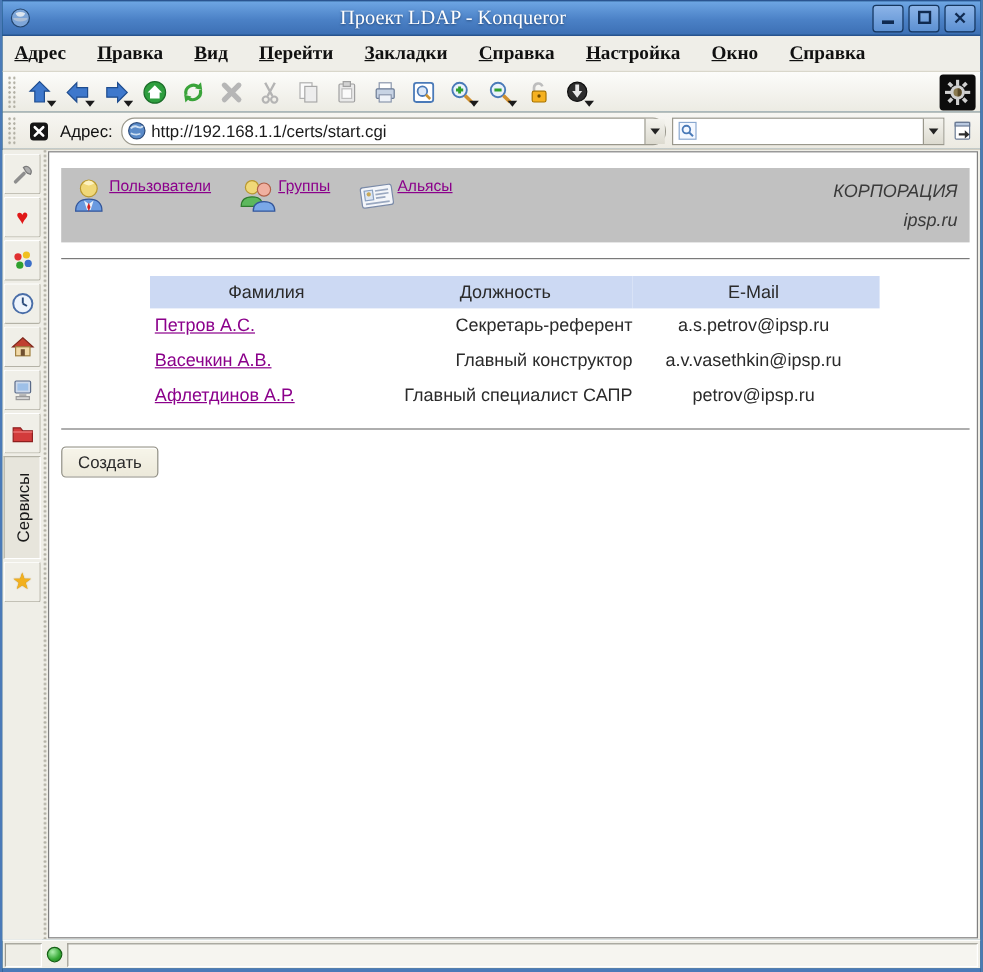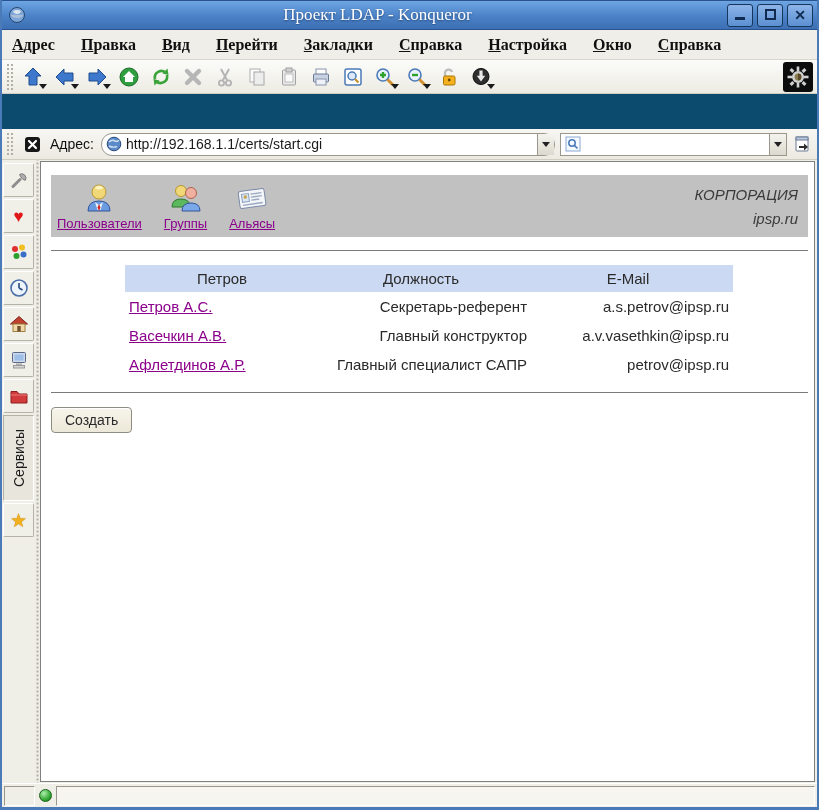--- a/index.html
+++ b/index.html
@@ -37,21 +37,21 @@
   .tb-icon{ width:30px; height:28px; display:flex; align-items:center; justify-content:center;
             position:relative; margin:0 1px; border-radius:3px; }
   .tb-icon.dd::after{ content:""; position:absolute; right:1px; bottom:2px;
             border-left:4px solid transparent; border-right:4px solid transparent; border-top:5px solid #1a1a1a; }
   .tb-spacer{ flex:1; }
   .kde-box{ width:30px; height:30px; background:#0c0c0c; border-radius:3px;
             display:flex; align-items:center; justify-content:center; }
 
   
   .addressbar{ height:31px; flex:0 0 31px; display:flex; align-items:center;
-               background:linear-gradient(180deg,#f7f6f2,#eceae1); border-bottom:1px solid #cfcdc2; padding:0 4px; gap:5px;margin-top:35px;}
+               background:linear-gradient(180deg,#f7f6f2,#eceae1); border-bottom:1px solid #cfcdc2; padding:0 4px; gap:5px;}
   .addr-label{ font-size:14px; color:#101010; white-space:nowrap; margin:0 2px;}
   .combo{ display:flex; align-items:center; background:#ffffff; border:1px solid #9a988c; height:23px; }
   .combo-url{ flex:1 1 470px;border-radius:11px; }
   .combo-search{ flex:0 0 178px; }
   .combo input{ border:none; outline:none; flex:1; font-family:"Liberation Sans",sans-serif;
                 font-size:14px; color:#1a1a1a; background:transparent; padding:0 3px; min-width:0;}
   .combo .cicon{ width:18px; height:18px; margin-left:3px; flex:0 0 18px; display:flex; align-items:center; justify-content:center;}
   .combo-arrow{ width:17px; align-self:stretch; background:linear-gradient(180deg,#f4f3ee,#dcdacf);
                 border-left:1px solid #9a988c; display:flex; align-items:center; justify-content:center; }
   .combo-arrow::after{ content:""; border-left:4px solid transparent; border-right:4px solid transparent; border-top:5px solid #222; }
@@ -68,32 +68,32 @@
   .heart-glyph{ color:#e01818; font-size:17px; line-height:1;}
   .star-glyph{ color:#f2b01e; font-size:19px; line-height:1; text-shadow:0 0 1px #a87400;}
   .splitter{ flex:0 0 5px; background-image:radial-gradient(circle,#b2b0a4 1px,transparent 1.2px);
              background-size:4px 4px; background-position:center; }
 
   .content{ flex:1; background:#ffffff; border:1px solid #808080; margin:1px 2px 1px 0;
             padding:13px 6px 0 10px; overflow:hidden; }
 
   
   .nav-header{ background:#c1c1c1; height:62px; display:flex; align-items:flex-start; padding:6px 8px 0 6px; }
-  .nav-link{ display:flex; flex-direction:column; align-items:center; margin-right:22px; cursor:pointer;}
+  .nav-link{ display:flex; flex-direction:row; margin-right:22px; cursor:pointer;}
   .nav-link .nl-icon{ width:34px; height:34px; display:flex; align-items:center; justify-content:center;}
   .nav-link .nl-label{ font-size:13px; color:#8b008b; text-decoration:underline; margin-top:1px; white-space:nowrap;}
   .corp{ margin-left:auto; text-align:right; font-size:15px; color:#3a3a3a; line-height:1.6; padding:2px 2px 0 0;font-style:italic;}
   hr.rule{ border:none; border-top:1px solid #7a7a7a; margin:13px 0 0 0; }
 
   table.people{ border-collapse:collapse; margin:14px 0 0 74px; font-size:15px; color:#2a2a2a; }
   table.people th{ background:#ccd9f3; font-weight:normal; height:27px; text-align:center; }
   table.people td{ height:29px; }
   .col-name{ width:190px; text-align:left; padding-left:4px;}
   .col-pos{ width:212px; text-align:right;}
-  .col-mail{ width:206px; text-align:right; padding-right:4px;}
+  .col-mail{ width:206px; text-align:center; padding-right:4px;}
   td.col-name a{ color:#8b008b; text-decoration:underline; cursor:pointer;}
 
   .create-btn{ margin:14px 0 0 0; font-family:"Liberation Sans",sans-serif; font-size:14px; color:#2a2a2a;
                background:linear-gradient(180deg,#f7f5ea,#ece9da); border:1px solid #8e8c80; border-radius:4px;
                padding:4px 13px; box-shadow:inset 0 1px 0 #ffffff; cursor:pointer;}
 
   
   .statusbar{ flex:0 0 24px; display:flex; align-items:center; background:#efeee7;
               border-top:1px solid #ffffff; padding:1px 2px; gap:4px;}
   .sb-corner{ width:31px; height:20px; border:1px solid; border-color:#9a988e #ffffff #ffffff #9a988e; }
@@ -390,21 +390,21 @@
           <div>КОРПОРАЦИЯ</div>
           <div>ipsp.ru</div>
         </div>
       </div>
 
       <hr class="rule">
 
       <table class="people">
         <thead>
           <tr>
-            <th class="col-name">Петров</th>
+            <th class="col-name">Фамилия</th>
             <th class="col-pos">Должность</th>
             <th class="col-mail">E-Mail</th>
           </tr>
         </thead>
         <tbody>
           <tr>
             <td class="col-name"><a>Петров А.С.</a></td>
             <td class="col-pos">Секретарь-референт</td>
             <td class="col-mail">a.s.petrov@ipsp.ru</td>
           </tr>

